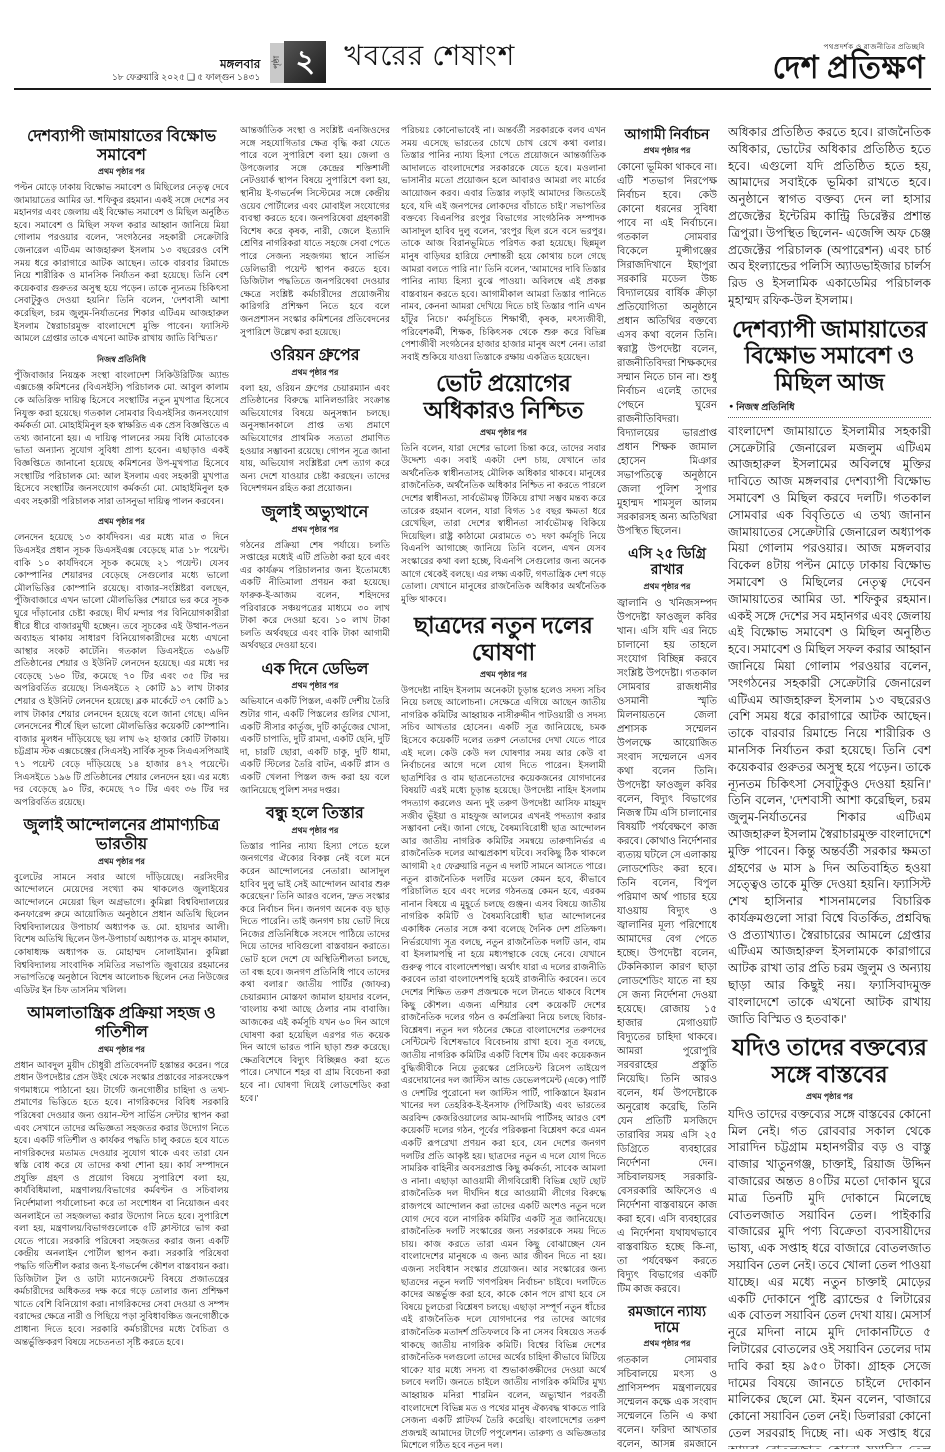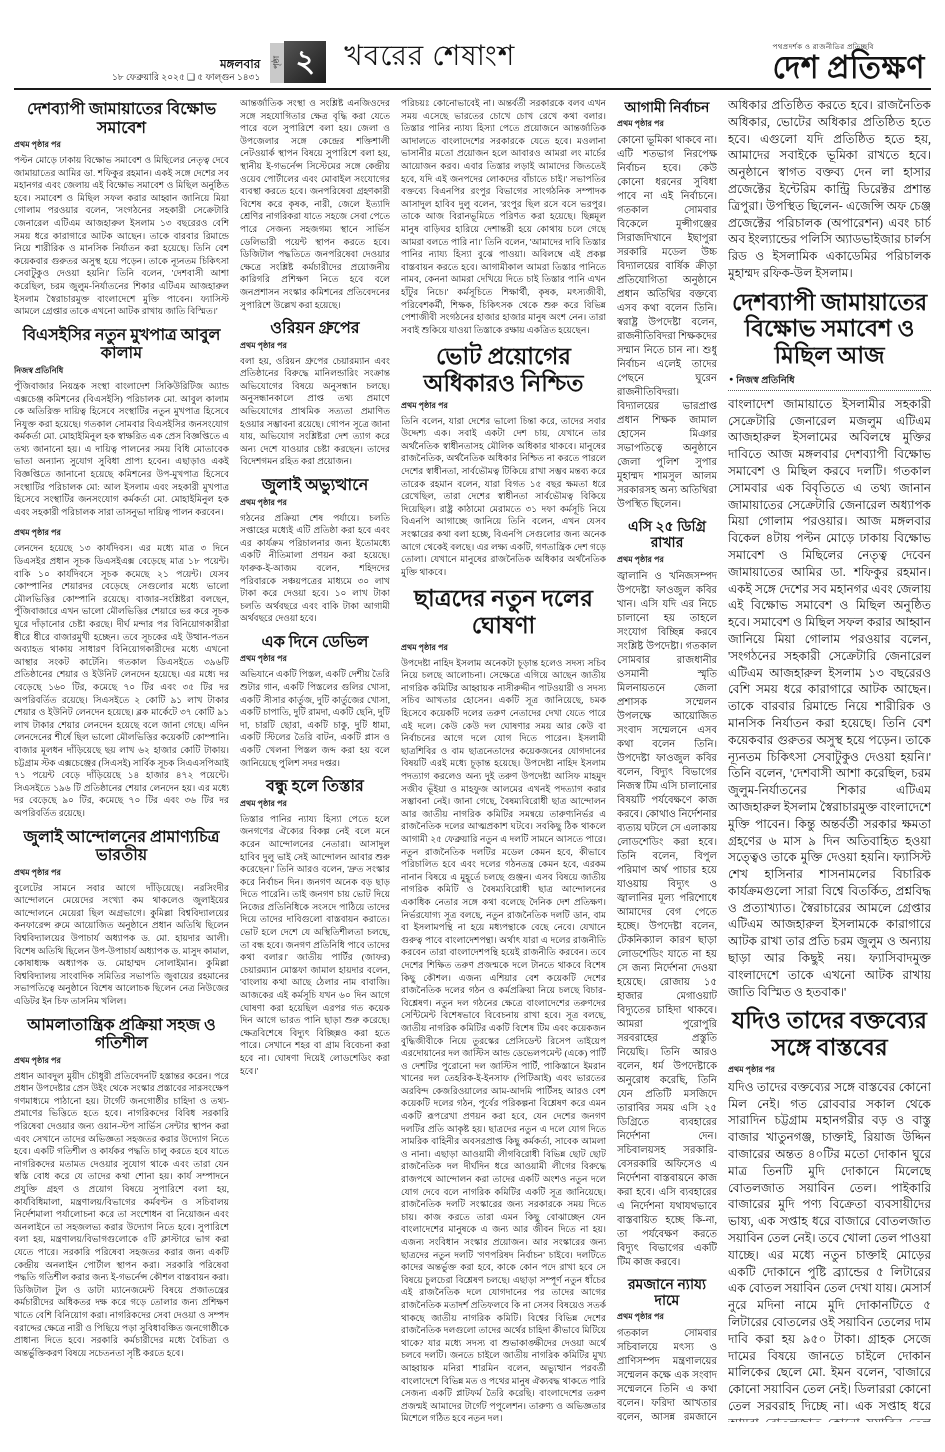--- a/index.html
+++ b/index.html
@@ -23,38 +23,38 @@
     width:14px; height:40px; background:#c9c9c9; color:#222;
     writing-mode:vertical-rl; transform:rotate(180deg);
     font-size:8px; text-align:center; line-height:14px;
   }
   .page-num-box {
     width:42px; height:42px; background:linear-gradient(135deg,#555,#1c1c1c);
     color:#fff; font-size:30px; font-weight:700;
     display:flex; align-items:center; justify-content:center;
   }
   .section-title { font-size:28px; font-weight:400; letter-spacing:1px; padding:0 6px 2px 8px; white-space:nowrap; }
-  .logo { margin-left:auto; text-align:left; line-height:1; padding-right:4px; }
+  .logo { margin-left:auto; text-align:right; line-height:1; padding-right:4px; }
   .logo-tagline { font-size:7px; letter-spacing:.5px; margin-bottom:2px; }
   .logo-title { font-size:30px; font-weight:900; letter-spacing:.5px; transform:scaleY(1.05); }
   
   .grid {
     display:grid; grid-template-columns:215px 150px 205px 100px 1fr;
-    column-gap:11px; padding-top:7px; height:1332px; overflow:hidden;
+    column-gap:11px; padding-top:7px; height:1332px; overflow:hidden;margin-top:27px;
   }
   .col { position:relative; overflow:hidden; }
   .col:not(:first-child)::before {
     content:""; position:absolute; left:-6px; top:0; bottom:0; width:1px; background:#b9b9b9;
   }
   .article { margin-bottom:8px; }
   .hl { font-weight:700; text-align:center; line-height:1.16; margin:3px 0 1px 0; }
   .hl-lg { font-size:23px; }
   .hl-md { font-size:16px; }
   .hl-sm { font-size:14px;text-align:center; }
-  .kicker { font-size:8px; font-weight:700; text-align:left; margin:1px 0 3px 0; }
+  .kicker { font-size:8px; font-weight:700; text-align:center; margin:1px 0 3px 0; }
   .body { font-size:9px; line-height:1.40; text-align:justify; word-break:break-word; }
   .col-4 .body { font-size:10px; }
   .col-5 .body { font-size:12px; }
   .byline { font-size:9.5px; font-weight:700; margin:3px 0 2px 1px; }
   .bullet { font-size:7px; vertical-align:2px; margin-right:3px; }
   .dotrule { border-top:1px dotted #555; margin:2px 0 5px 0; }
 </style>
 </head>
 <body>
 
@@ -78,21 +78,20 @@
 
   <main class="grid">
 
     <section class="col col-1">
       <article class="article">
         <h2 class="hl hl-md">দেশব্যাপী জামায়াতের বিক্ষোভ সমাবেশ</h2>
         <div class="kicker">প্রথম পৃষ্ঠার পর</div>
         <p class="body">পল্টন মোড়ে ঢাকায় বিক্ষোভ সমাবেশ ও মিছিলের নেতৃত্ব দেবে জামায়াতের আমির ডা. শফিকুর রহমান। একই সঙ্গে দেশের সব মহানগর এবং জেলায় এই বিক্ষোভ সমাবেশ ও মিছিল অনুষ্ঠিত হবে। সমাবেশ ও মিছিল সফল করার আহ্বান জানিয়ে মিয়া গোলাম পরওয়ার বলেন, 'সংগঠনের সহকারী সেক্রেটারি জেনারেল এটিএম আজহারুল ইসলাম ১৩ বছরেরও বেশি সময় ধরে কারাগারে আটক আছেন। তাকে বারবার রিমান্ডে নিয়ে শারীরিক ও মানসিক নির্যাতন করা হয়েছে। তিনি বেশ কয়েকবার গুরুতর অসুস্থ হয়ে পড়েন। তাকে ন্যূনতম চিকিৎসা সেবাটুকুও দেওয়া হয়নি।' তিনি বলেন, 'দেশবাসী আশা করেছিল, চরম জুলুম-নির্যাতনের শিকার এটিএম আজহারুল ইসলাম স্বৈরাচারমুক্ত বাংলাদেশে মুক্তি পাবেন। ফ্যাসিস্ট আমলে গ্রেপ্তার তাকে এখনো আটক রাখায় জাতি বিস্মিত।'</p>
       </article>
       <article class="article">
-        <h2 class="hl hl-md">বিএসইসির নতুন মুখপাত্র আবুল কালাম</h2>
         <div class="kicker">নিজস্ব প্রতিনিধি</div>
         <p class="body">পুঁজিবাজার নিয়ন্ত্রক সংস্থা বাংলাদেশ সিকিউরিটিজ অ্যান্ড এক্সচেঞ্জ কমিশনের (বিএসইসি) পরিচালক মো. আবুল কালাম কে অতিরিক্ত দায়িত্ব হিসেবে সংস্থাটির নতুন মুখপাত্র হিসেবে নিযুক্ত করা হয়েছে। গতকাল সোমবার বিএসইসির জনসংযোগ কর্মকর্তা মো. মোহাইমিনুল হক স্বাক্ষরিত এক প্রেস বিজ্ঞপ্তিতে এ তথ্য জানানো হয়। এ দায়িত্ব পালনের সময় বিধি মোতাবেক ভাতা অন্যান্য সুযোগ সুবিধা প্রাপ্য হবেন। এছাড়াও একই বিজ্ঞপ্তিতে জানানো হয়েছে কমিশনের উপ-মুখপাত্র হিসেবে সংস্থাটির পরিচালক মো: আল ইসলাম এবং সহকারী মুখপাত্র হিসেবে সংস্থাটির জনসংযোগ কর্মকর্তা মো. মোহাইমিনুল হক এবং সহকারী পরিচালক সারা তাসনুভা দায়িত্ব পালন করবেন।</p>
       </article>
       <article class="article">
         <div class="kicker">প্রথম পৃষ্ঠার পর</div>
         <p class="body">লেনদেন হয়েছে ১৩ কার্যদিবস। এর মধ্যে মাত্র ৩ দিনে ডিএসইর প্রধান সূচক ডিএসইএক্স বেড়েছে মাত্র ১৮ পয়েন্ট। বাকি ১০ কার্যদিবসে সূচক কমেছে ২১ পয়েন্ট। যেসব কোম্পানির শেয়ারদর বেড়েছে সেগুলোর মধ্যে ভালো মৌলভিত্তির কোম্পানি রয়েছে। বাজার-সংশ্লিষ্টরা বলছেন, পুঁজিবাজারে এখন ভালো মৌলভিত্তির শেয়ারে ভর করে সূচক ঘুরে দাঁড়ানোর চেষ্টা করছে। দীর্ঘ মন্দার পর বিনিয়োগকারীরা ধীরে ধীরে বাজারমুখী হচ্ছেন। তবে সূচকের এই উত্থান-পতন অব্যাহত থাকায় সাধারণ বিনিয়োগকারীদের মধ্যে এখনো আস্থার সংকট কাটেনি। গতকাল ডিএসইতে ৩৯৬টি প্রতিষ্ঠানের শেয়ার ও ইউনিট লেনদেন হয়েছে। এর মধ্যে দর বেড়েছে ১৬০ টির, কমেছে ৭০ টির এবং ৩৫ টির দর অপরিবর্তিত রয়েছে। সিএসইতে ২ কোটি ৯১ লাখ টাকার শেয়ার ও ইউনিট লেনদেন হয়েছে। ব্লক মার্কেটে ৩৭ কোটি ৯১ লাখ টাকার শেয়ার লেনদেন হয়েছে বলে জানা গেছে। এদিন লেনদেনের শীর্ষে ছিল ভালো মৌলভিত্তির কয়েকটি কোম্পানি। বাজার মূলধন দাঁড়িয়েছে ছয় লাখ ৬২ হাজার কোটি টাকায়। চট্টগ্রাম স্টক এক্সচেঞ্জের (সিএসই) সার্বিক সূচক সিএএসপিআই ৭১ পয়েন্ট বেড়ে দাঁড়িয়েছে ১৪ হাজার ৪৭২ পয়েন্টে। সিএসইতে ১৯৬ টি প্রতিষ্ঠানের শেয়ার লেনদেন হয়। এর মধ্যে দর বেড়েছে ৯০ টির, কমেছে ৭০ টির এবং ৩৬ টির দর অপরিবর্তিত রয়েছে।</p>
       </article>
       <article class="article">
         <h2 class="hl hl-md">জুলাই আন্দোলনের প্রামাণ্যচিত্র ভারতীয়</h2>
         <div class="kicker">প্রথম পৃষ্ঠার পর</div>

